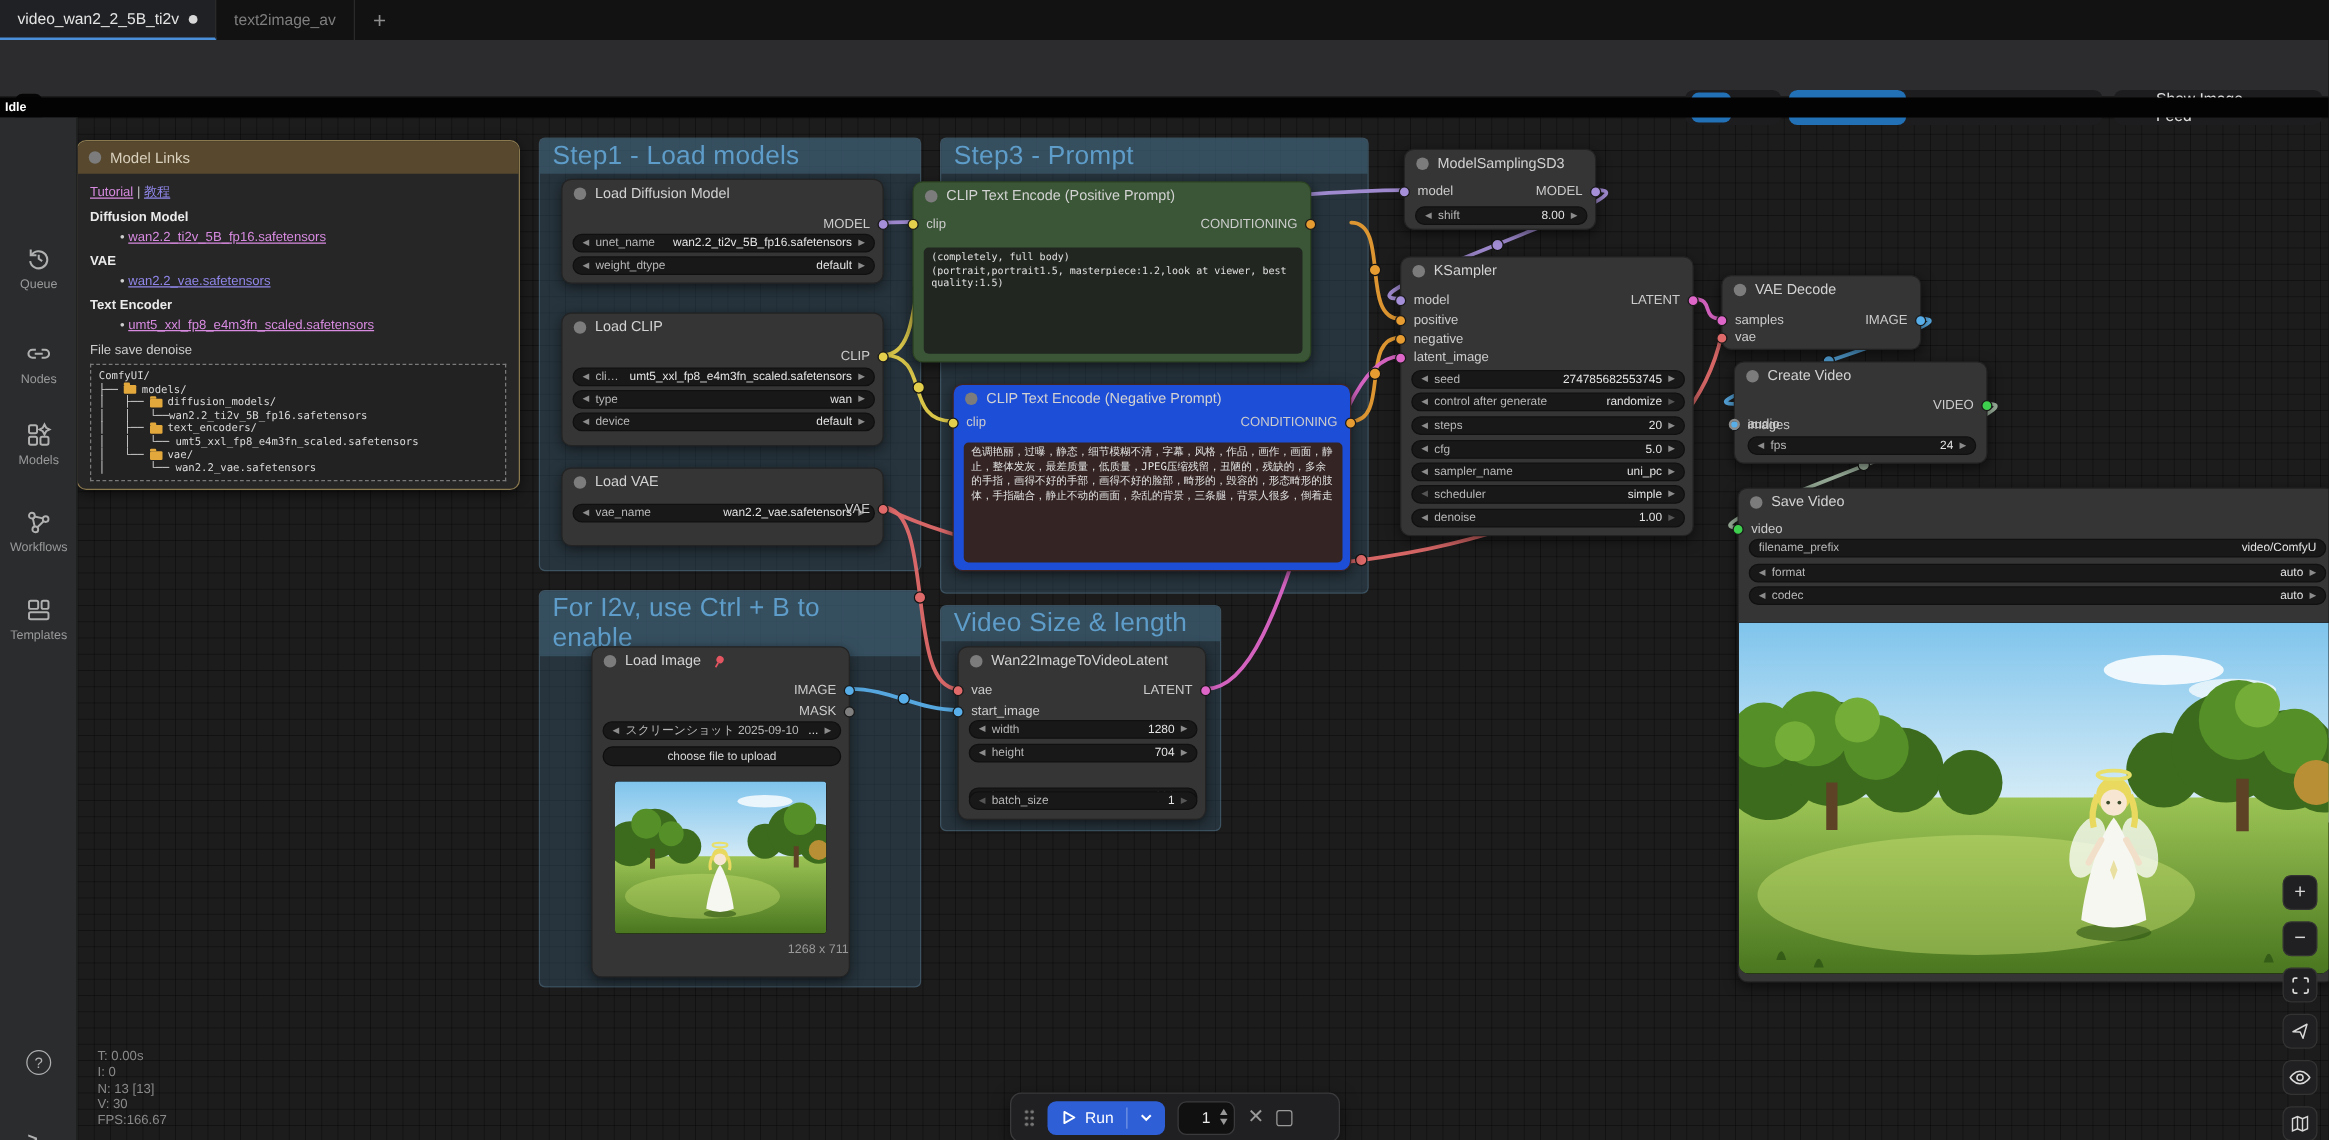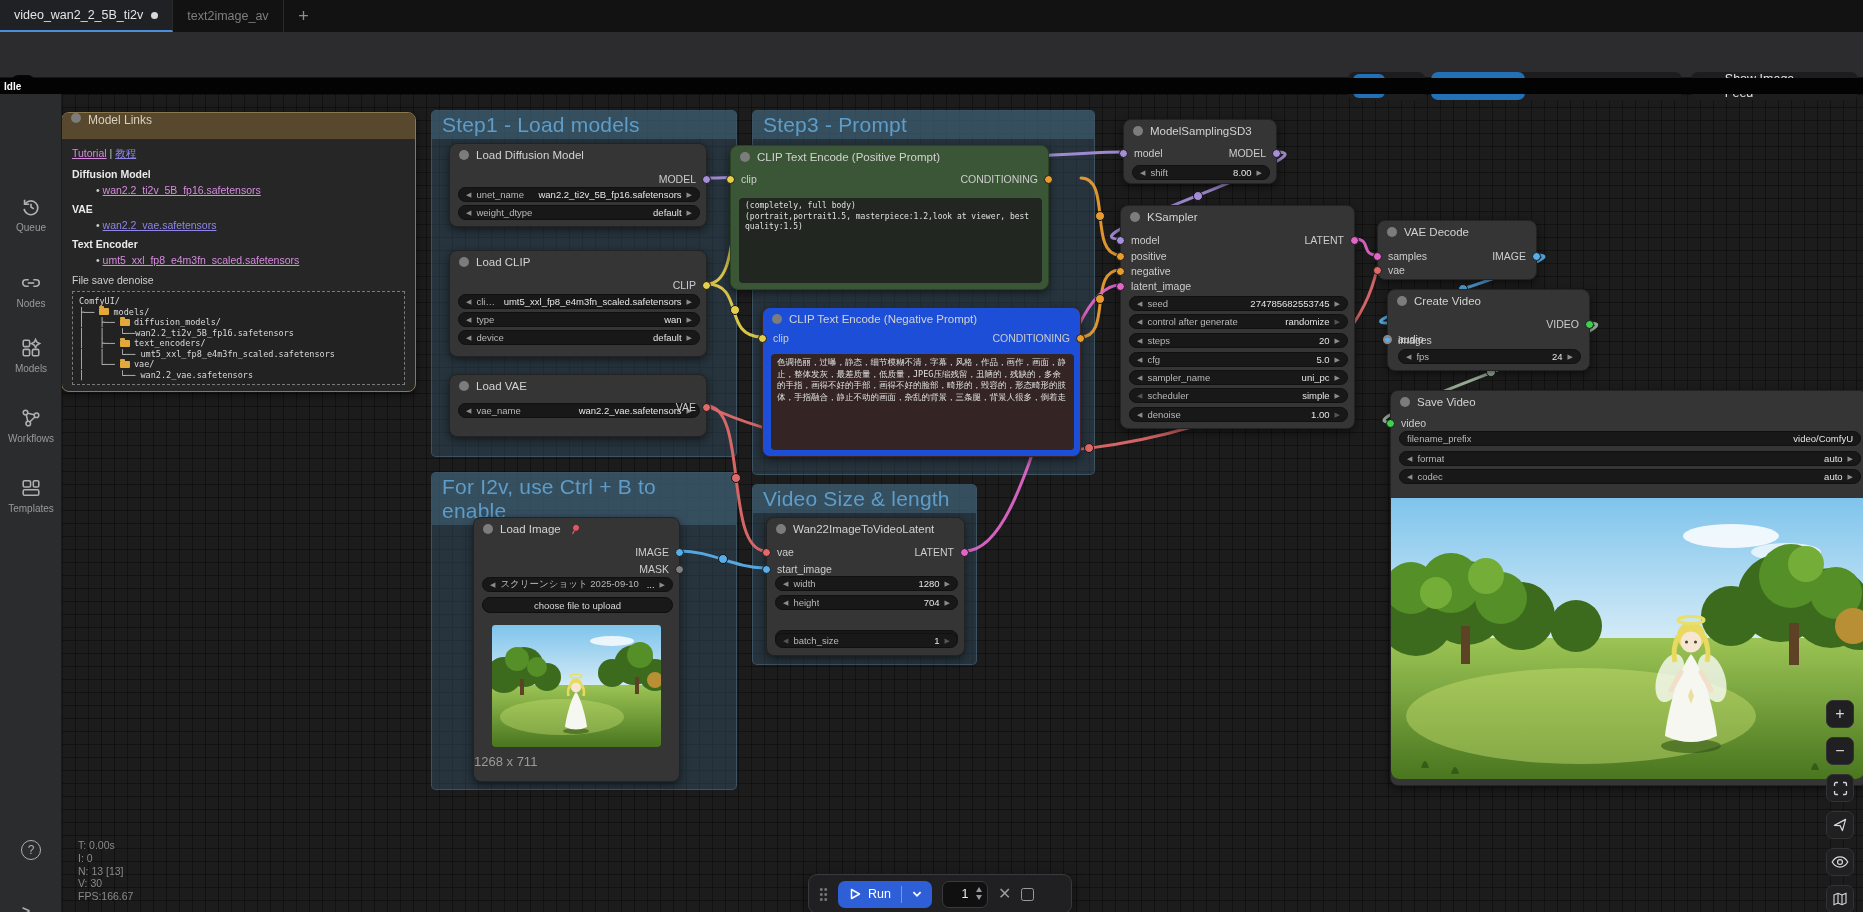--- a/index.html
+++ b/index.html
@@ -66,26 +66,26 @@
 .warr{font-size:7px;color:#8c8c8c;flex:none;line-height:1}
 .warr.l::before{content:"◀"}
 .warr.r::before{content:"▶"}
 .warr.dim{color:#555}
 .wname{overflow:hidden;text-overflow:ellipsis}
 .wval{margin-left:auto;color:#e4e4e4;flex:none}
 .wbtn{position:absolute;left:8px;height:16px;background:#191919;border:1px solid #0e0e0e;border-radius:8px;color:#d8d8d8;font-size:9.5px;display:flex;align-items:center;justify-content:center}
 .nta{position:absolute;background:#212621;border-radius:4px;padding:3px 6px;font-family:"DejaVu Sans Mono",monospace;font-size:8px;line-height:10.5px;color:#e0e0e0;white-space:pre-wrap;overflow:hidden}
 .node.red .nta{background:#342424;font-size:8.5px;line-height:11.5px}
 .imgprev{position:absolute;border-radius:3px;overflow:hidden;background:#000}
-.imgcap{position:absolute;width:100%;text-align:left;font-size:13px;color:#9a9a9a}
+.imgcap{position:absolute;width:100%;text-align:right;font-size:10px;color:#9a9a9a}
 .pin{display:inline-flex;transform:rotate(30deg);margin-left:2px}
 
 
 .note{position:absolute;background:#262626;border:1px solid #8a784e;border-radius:8px;box-shadow:0 3px 10px rgba(0,0,0,.55);z-index:3}
-.note-title{height:26px;background:#57482e;border-radius:7px 7px 0 0;display:flex;gap:7px;padding:0 9px;color:#d9d0bd;font-size:12px}
+.note-title{height:26px;background:#57482e;border-radius:7px 7px 0 0;display:flex;align-items:center;gap:7px;padding:0 9px;color:#d9d0bd;font-size:12px}
 .note-body{padding:8px 10px;font-size:10.5px;color:#c8c8c8}
 .nlink{text-decoration:underline;cursor:pointer}
 .nlink.pink{color:#d78ae0}
 .nlink.violet{color:#8f86e8}
 .nheading{font-weight:bold;color:#eaeaea;margin-top:7px;font-size:10.5px}
 .nbullet{margin:4px 0 0 24px}
 .nbullet::before{content:"•  ";color:#cfcfcf}
 .nloc{margin-top:8px;color:#cdcdcd}
 .ncode{margin-top:5px;border:1px dashed #7a7a7a;padding:4px 6px;background:#222;font-family:"DejaVu Sans Mono",monospace;font-size:8.5px;line-height:10.5px;color:#dadada}
 .tline{display:flex;align-items:center;white-space:pre}

